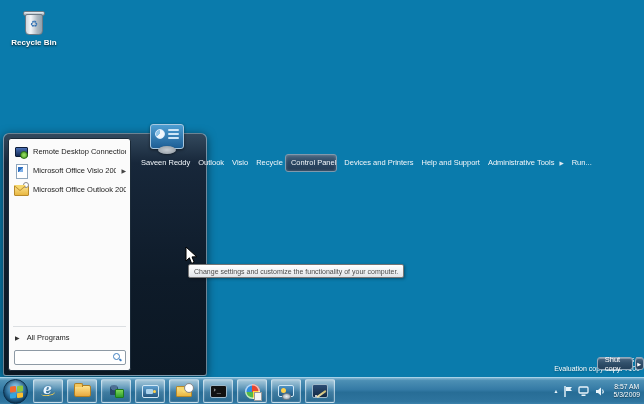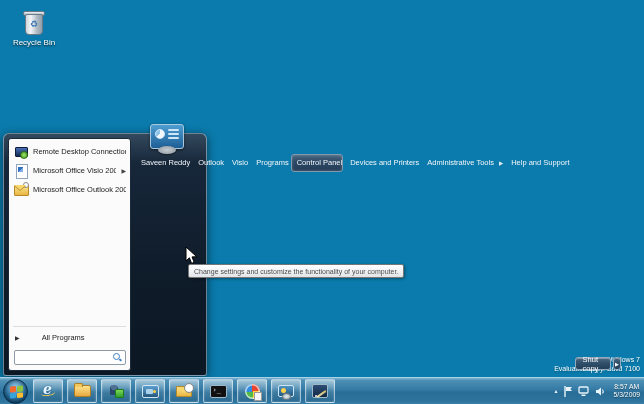--- a/index.html
+++ b/index.html
@@ -17,42 +17,42 @@
     position:absolute; left:4px; top:6px; width:18px; height:21px;
     background:linear-gradient(90deg,#cfd6dd,#f2f5f8 30%,#aeb9c2 70%,#8fa0ac);
     border:1px solid #6c7a85; border-radius:2px 2px 4px 4px;
   }
   .bin-lid {
     position:absolute; left:2px; top:3px; width:22px; height:5px;
     background:linear-gradient(#eef3f7,#9fadb8); border:1px solid #6c7a85; border-radius:2px;
   }
   .bin-mark { position:absolute; left:9px; top:11px; font-size:9px; color:#2f6fb2; }
   .desktop-icon-label {
-    margin-top:2px; font-size:8px; color:#ffffff; text-shadow:0 1px 2px rgba(0,0,0,.8);
+    margin-top:2px; font-size:8px; color:#ffffff; text-shadow:0 1px 2px rgba(0,0,0,.8);font-weight:bold;
   }
 
   
   .start-menu {
     position:absolute; left:3px; top:133px; width:204px; height:243px;
     background:linear-gradient(#33495d, #17273a 12%, #0e1b29 60%, #0b1723);
     border:1px solid rgba(190,220,240,.55);
     border-radius:6px 6px 3px 3px;
     box-shadow:0 2px 10px rgba(0,0,0,.55);
     padding:4px; display:flex; gap:4px; z-index:10;
   }
   .sm-left {
     width:123px; background:#fbfbfb; border:1px solid #1b2a38; border-radius:3px;
     display:flex; flex-direction:column; padding-top:3px;
   }
   .sm-prog-row { height:19px; display:flex; align-items:center; padding:0 4px 0 5px; gap:5px; }
   .sm-prog-label { font-size:7.5px; color:#1b1b1b; white-space:nowrap; overflow:hidden; }
   .sm-sub-arrow { margin-left:auto; font-size:6px; color:#444; }
   .sm-spacer { flex:1; }
   .sm-sep { height:1px; background:#dcdfe2; margin:0 4px 2px 4px; }
-  .sm-allprog { height:17px; display:flex; align-items:center; gap:22px; padding-left:6px; }
+  .sm-allprog { height:17px; display:flex; align-items:center; gap:7px; padding-left:6px; }
   .sm-allprog-arrow { font-size:6px; color:#333; }
   .sm-allprog-label { font-size:7.5px; color:#1b1b1b; }
   .sm-search-wrap { padding:4px 5px 5px 5px; }
   .sm-search {
     width:112px; height:15px; background:#fff; border:1px solid #8e9aa5; border-radius:2px;
     display:flex; align-items:center; padding:0 3px;
   }
   .sm-search input {
     flex:1; border:none; outline:none; font-size:7.5px; height:11px; min-width:0;
     font-family:"Liberation Sans", sans-serif;
@@ -271,28 +271,29 @@
         <input type="text" value="" style="">
         <div class="magnifier"></div>
       </div>
     </div>
   </div>
 
   <div class="sm-right">
     <div class="sm-right-item sm-user-name">Saveen Reddy</div>
     <div class="sm-right-item">Outlook</div>
     <div class="sm-right-item">Visio</div>
-    <div class="sm-right-item">Programs</div>
+    <div class="sm-right-item">Recycle</div>
     <div class="sm-right-item hl">Control Panel</div>
     <div class="sm-right-item">Devices and Printers</div>
+    <div class="sm-right-item">Help and Support</div>
     <div class="sm-right-item">
       <span>Administrative Tools</span>
       <span class="sub">▶</span>
     </div>
-    <div class="sm-right-item">Help and Support</div>
+    <div class="sm-right-item">Run...</div>
     <div class="shutdown-row">
       <div class="shutdown-btn">Shut copy</div>
       <div class="shutdown-arrow">▶</div>
     </div>
   </div>
 </div>
 
 <div class="tooltip">Change settings and customize the functionality of your computer.</div>
 
 <div class="cursor">

